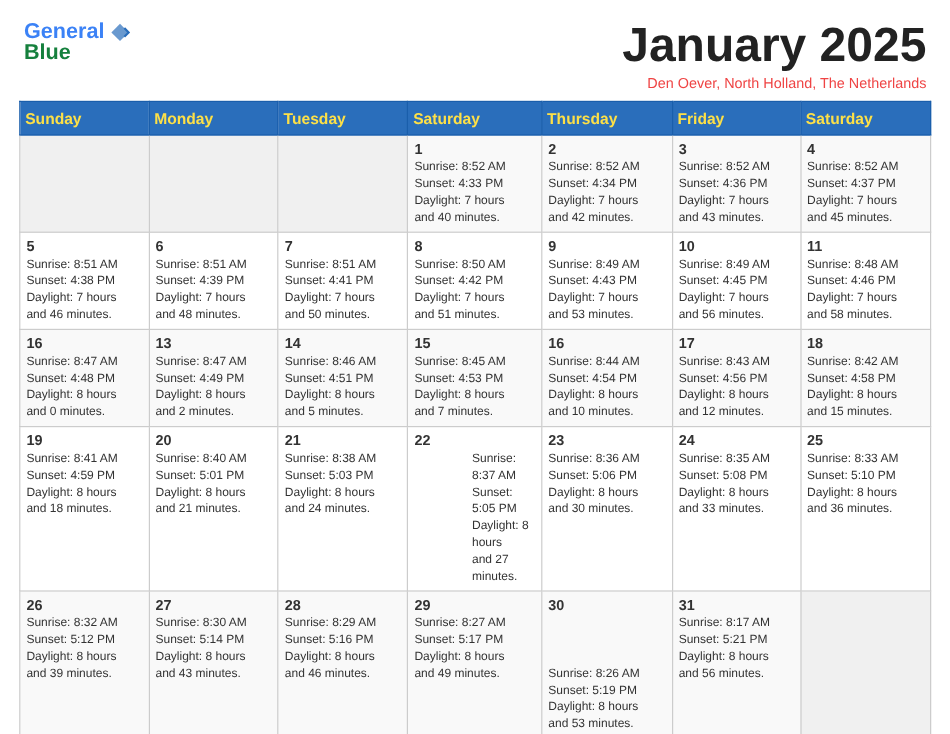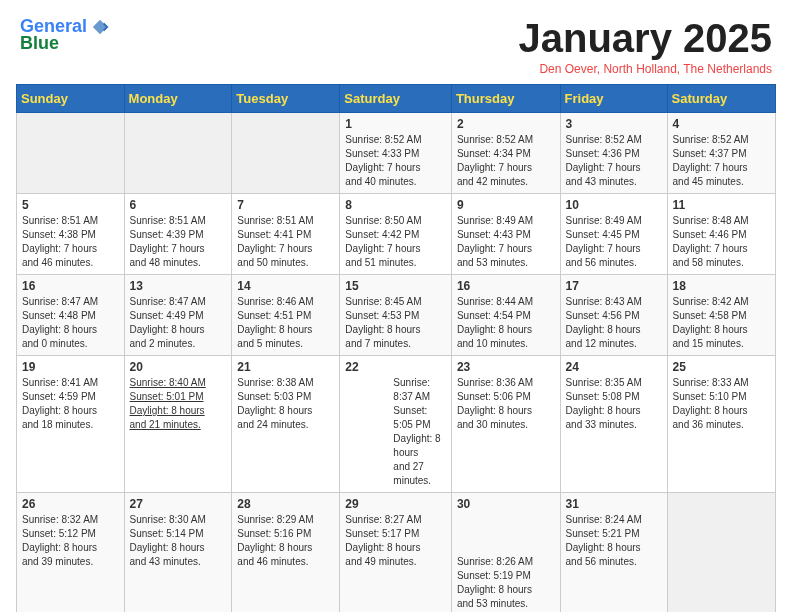--- a/index.html
+++ b/index.html
@@ -264,21 +264,21 @@
         <tr>
           <td>
             <span class="day-num">19</span>
             <div class="cell-content" style="white-space: pre-line;">Sunrise: 8:41 AM
 Sunset: 4:59 PM
 Daylight: 8 hours
 and 18 minutes.</div>
           </td>
           <td>
             <span class="day-num">20</span>
-            <div class="cell-content" style="white-space: pre-line; text-decoration: underline;">Sunrise: 8:40 AM
+            <div class="cell-content" style="white-space: pre-line;">Sunrise: 8:40 AM
 Sunset: 5:01 PM
 Daylight: 8 hours
 and 21 minutes.</div>
           </td>
           <td>
             <span class="day-num">21</span>
             <div class="cell-content" style="white-space: pre-line;">Sunrise: 8:38 AM
 Sunset: 5:03 PM
 Daylight: 8 hours
 and 24 minutes.</div>
@@ -343,21 +343,21 @@
           </td>
           <td>
             <span class="day-num">30</span>
             <div class="cell-content" style="white-space: pre-line; margin-top: 44px;">Sunrise: 8:26 AM
 Sunset: 5:19 PM
 Daylight: 8 hours
 and 53 minutes.</div>
           </td>
           <td>
             <span class="day-num">31</span>
-            <div class="cell-content" style="white-space: pre-line;">Sunrise: 8:24 AM
+            <div class="cell-content" style="white-space: pre-line;">Sunrise: 8:17 AM
 Sunset: 5:21 PM
 Daylight: 8 hours
 and 56 minutes.</div>
           </td>
           <td class="empty-cell"></td>
         </tr>
       </tbody>
   </table>
 </div>
 

